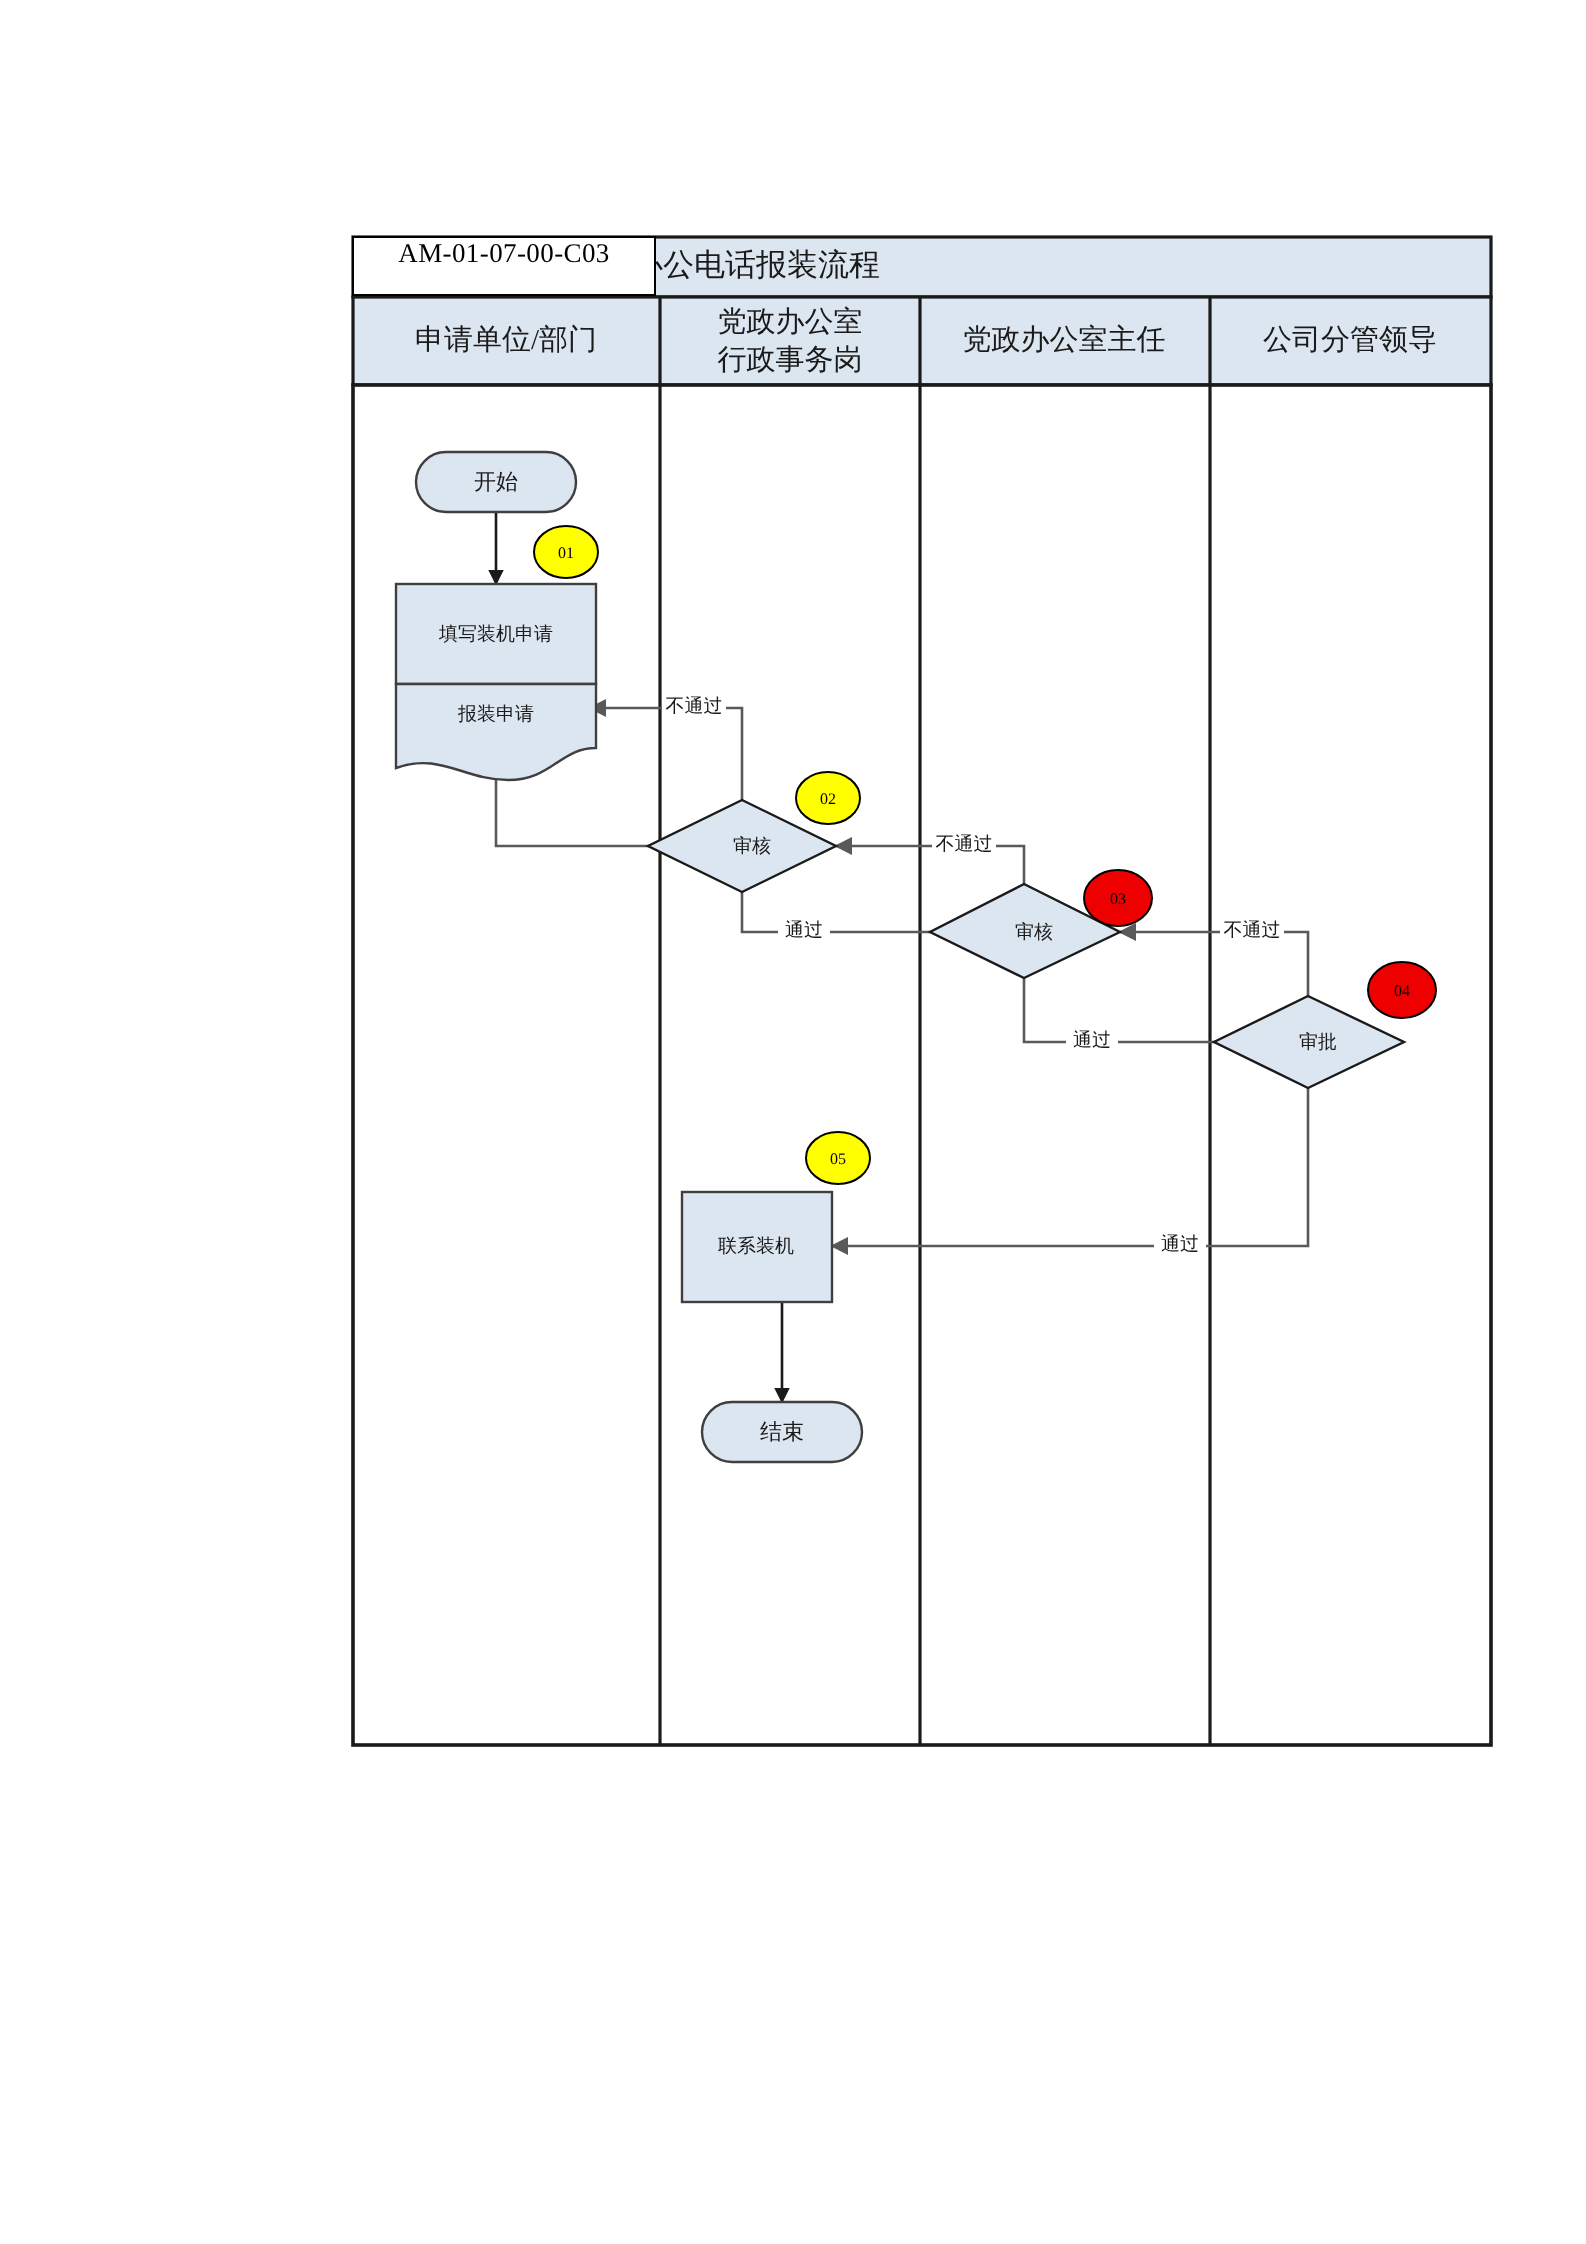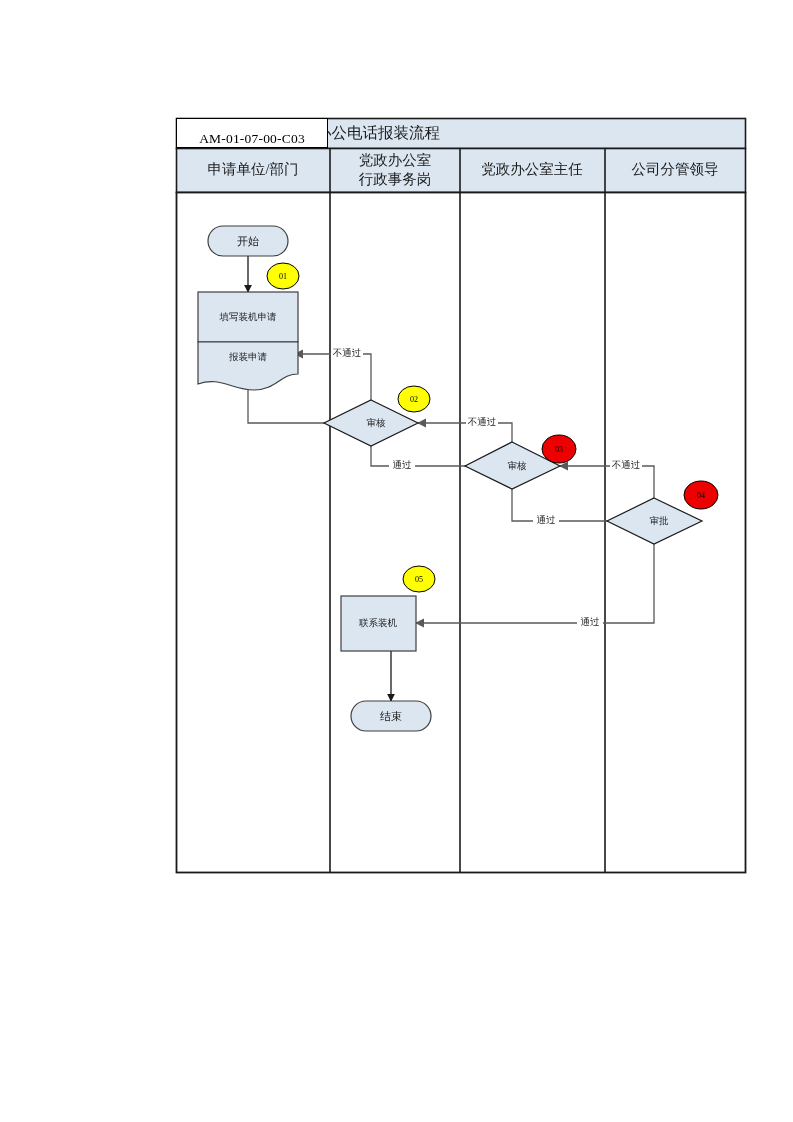--- a/index.html
+++ b/index.html
@@ -37,21 +37,21 @@
   .doc-code-box {
     position: absolute;
     left: 0px;
     top: 0px;
     width: 152px;
     height: 30px;
     background: #ffffff;
     border: 1px solid #000000;
     box-sizing: border-box;
     display: flex;
-    align-items: flex-end;
+    align-items: flex-start;
     justify-content: center;
     z-index: 5;
     font-size: 13.5px;
     color: #000000;
     letter-spacing: 0.2px;
   }
   .shape-label {
     font-family: "Liberation Serif", "DejaVu Serif", serif;
     fill: #1a1a1a;
     text-anchor: middle;

